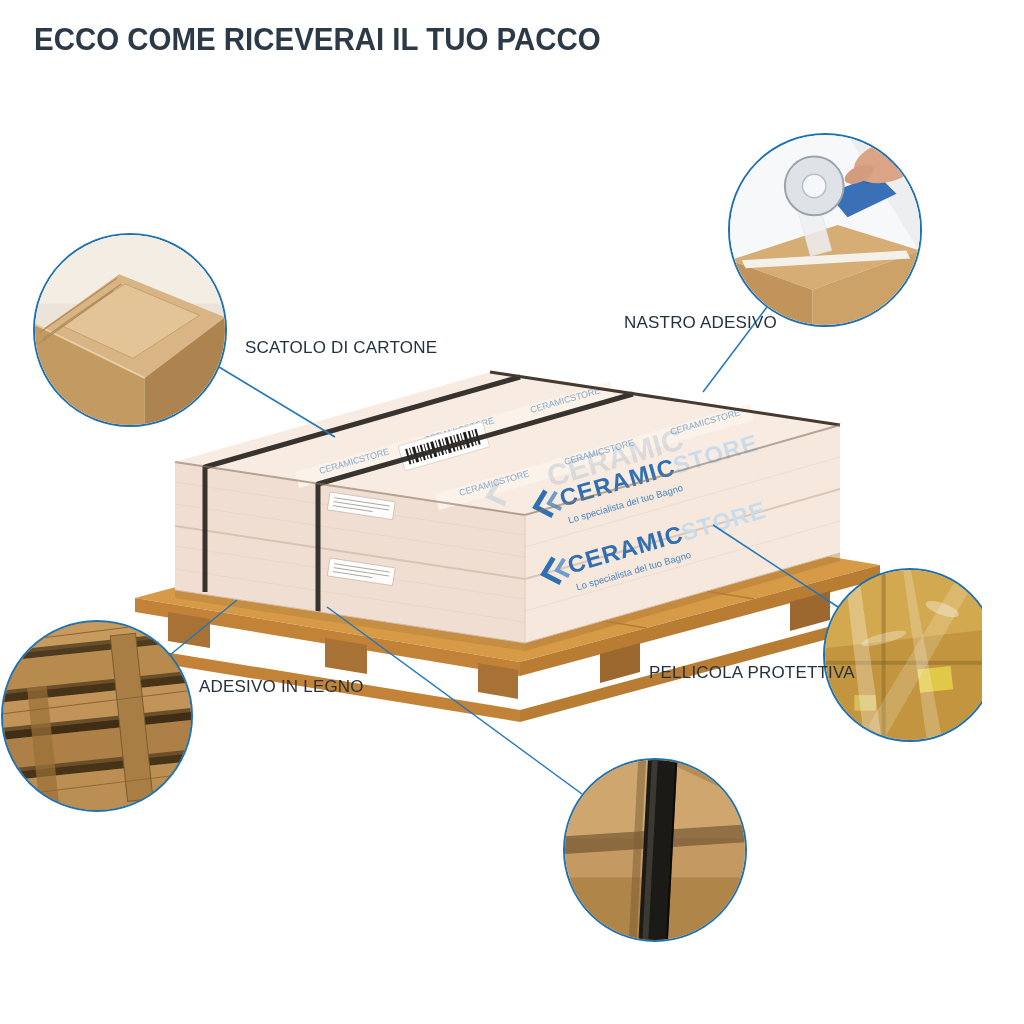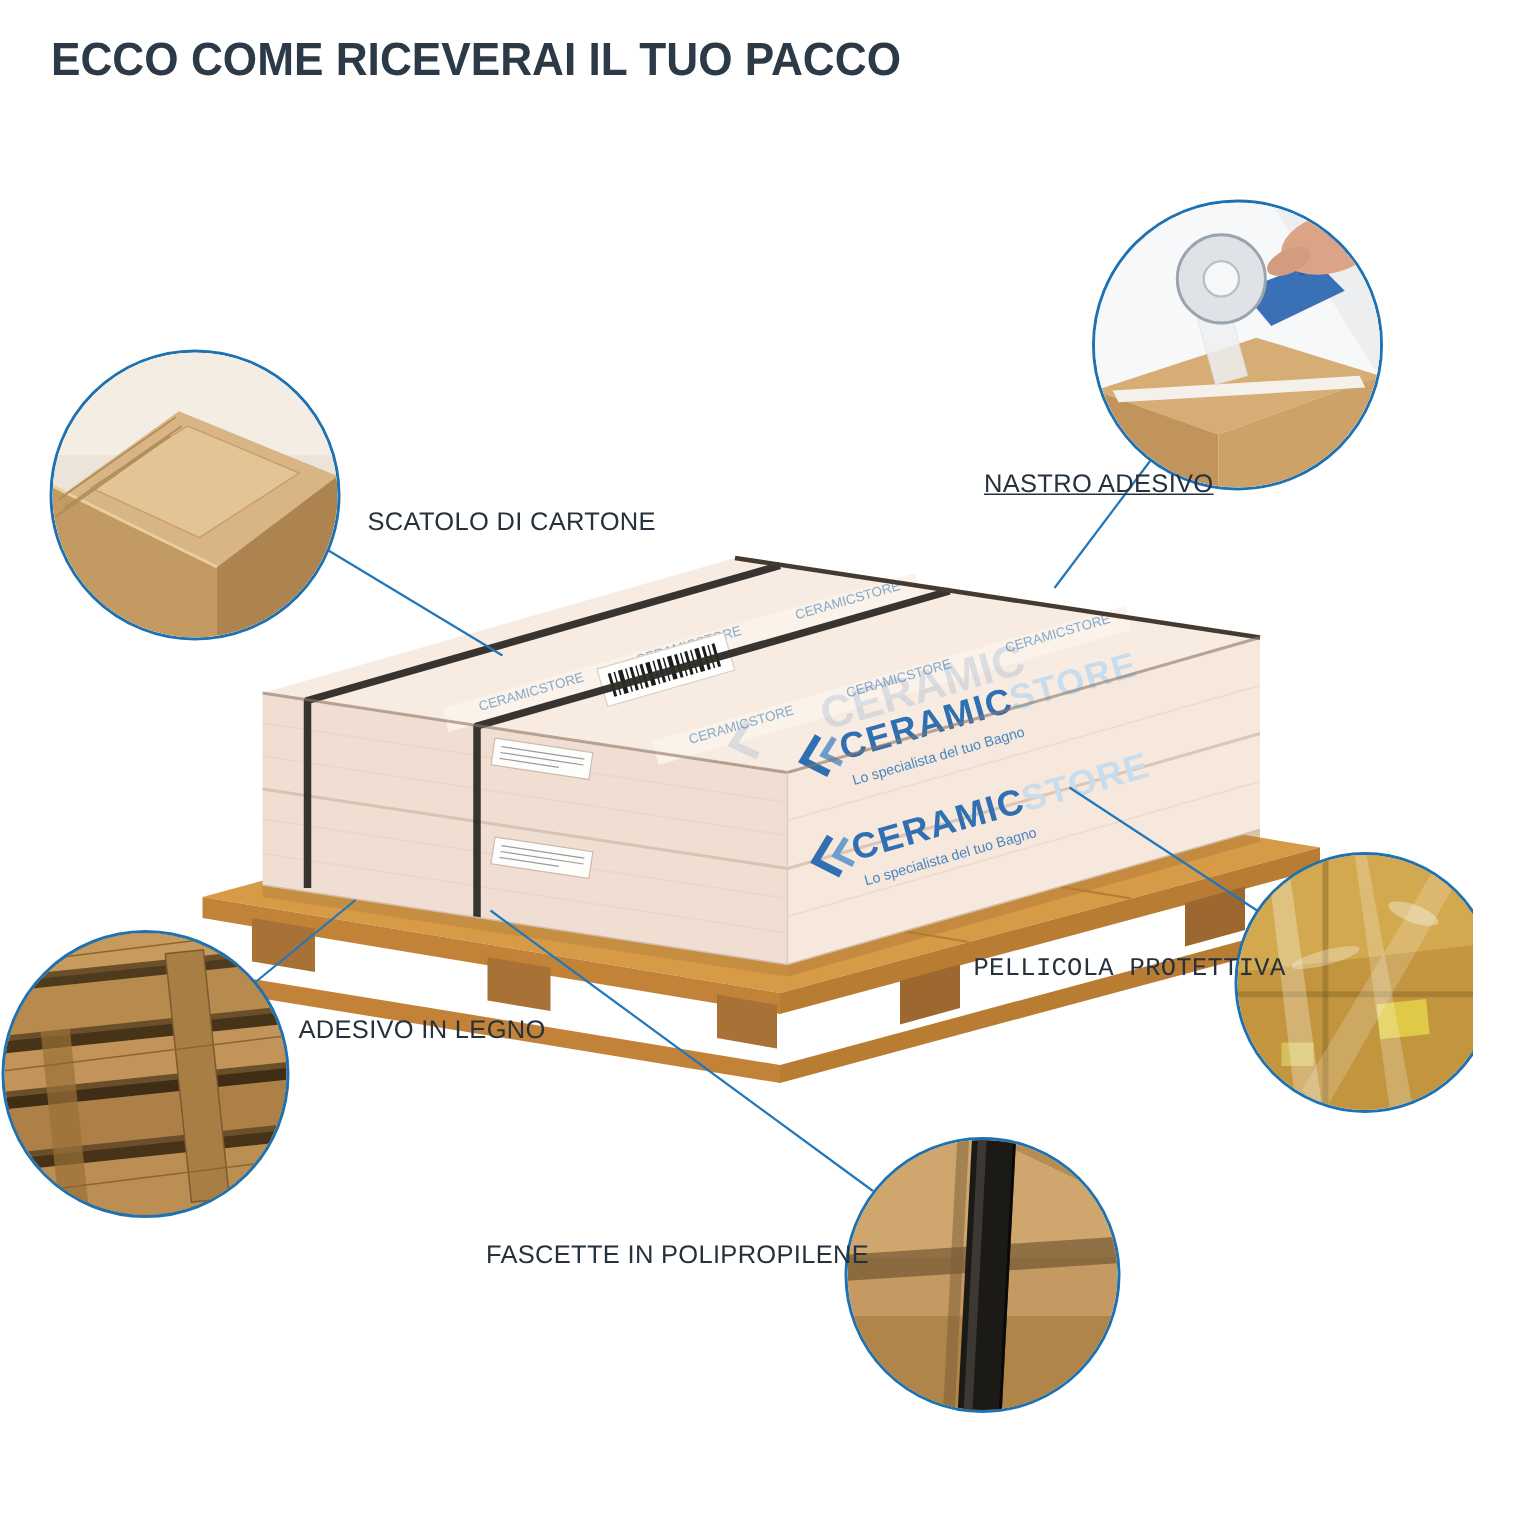--- a/index.html
+++ b/index.html
@@ -12,23 +12,23 @@
   .photo{position:absolute;border-radius:50%;border:2px solid #1d72b4;overflow:hidden;
          box-sizing:border-box;background:#eee;}
   .photo svg{display:block;width:100%;height:100%;}
   .callout{position:absolute;font-size:17px;color:#25323e;letter-spacing:.2px;white-space:nowrap;}
   .c-cardboard{left:33px;top:233px;width:194px;height:194px;}
   .c-tape{left:728px;top:133px;width:194px;height:194px;}
   .c-pallet{left:1px;top:620px;width:192px;height:192px;}
   .c-film{left:823px;top:568px;width:174px;height:174px;}
   .c-strap{left:563px;top:758px;width:184px;height:184px;}
   .l-cardboard{left:245px;top:338px;}
-  .l-tape{left:656px;top:313px;text-decoration:underline;}
+  .l-tape{left:624px;top:313px;}
   .l-pallet{left:199px;top:677px;}
-  .l-film{left:649px;top:637px;font-family:Liberation Mono, monospace;}
+  .l-film{left:649px;top:663px;}
   .l-strap{left:324px;top:827px;}
 </style>
 </head>
 <body>
 
 <div class="canvas">
 
   <h1 class="title">ECCO COME RICEVERAI IL TUO PACCO</h1>
 
   <svg class="scene" viewBox="0 0 1024 1024">
@@ -260,15 +260,14 @@
         <rect x="84" y="-10" width="6" height="210" fill="#45403a" opacity="0.8"></rect>
         <rect x="108" y="-10" width="2" height="210" fill="#000000" opacity="0.6"></rect>
       </g>
     </svg>
   </div>
 
   <div class="callout l-cardboard">SCATOLO DI CARTONE</div>
   <div class="callout l-tape">NASTRO ADESIVO</div>
   <div class="callout l-pallet">ADESIVO IN LEGNO</div>
   <div class="callout l-film">PELLICOLA PROTETTIVA</div>
-  <div class="callout l-strap">FASCETTE IN POLIPROPILENE</div>
 
 </div>
 
 </body></html>

